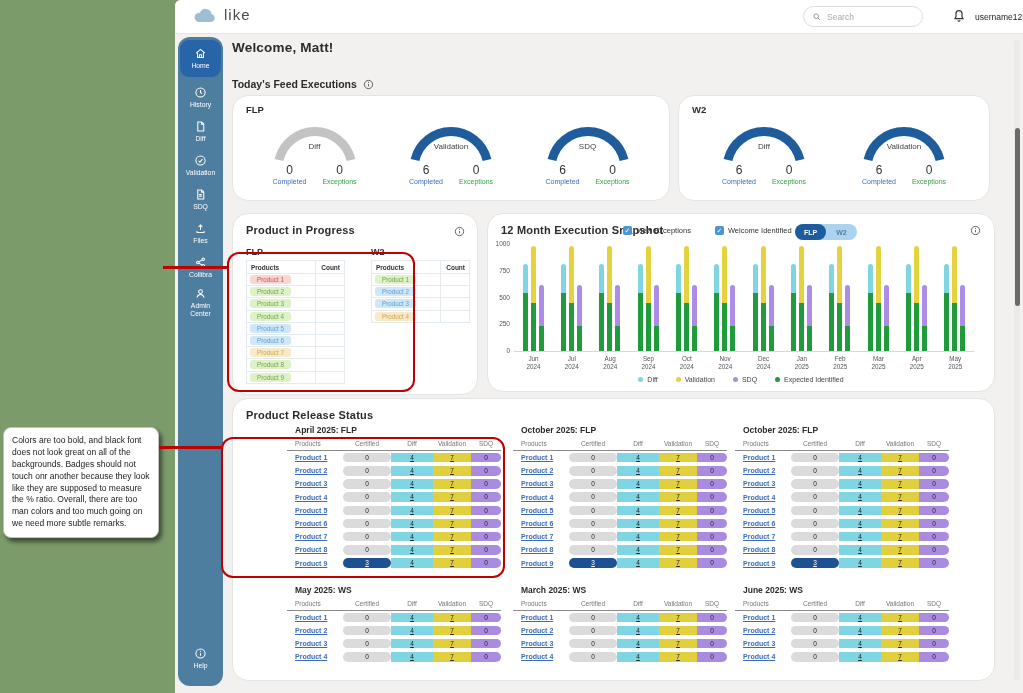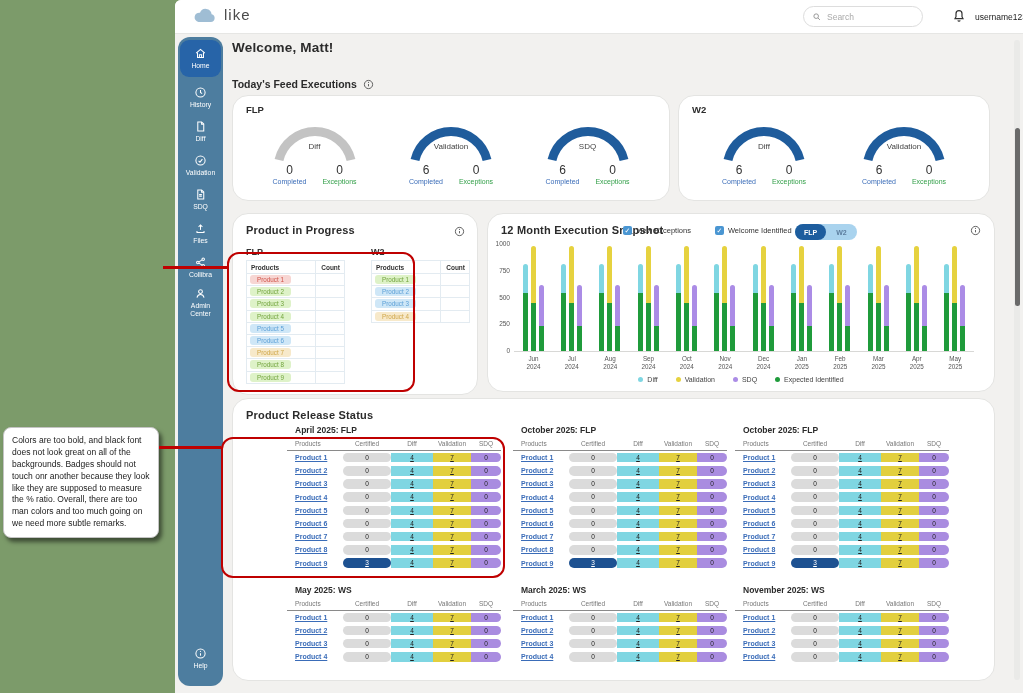--- a/index.html
+++ b/index.html
@@ -1049,21 +1049,21 @@
               <span class="rel-link">Product 4</span>
               <span class="pillbar">
                 <span class="seg seg-cert">0</span>
                 <span class="seg seg-diff"><u>4</u></span>
                 <span class="seg seg-val"><u>7</u></span>
                 <span class="seg seg-sdq">0</span>
               </span>
             </div>
           </div>
           <div class="rel-block">
-            <div class="rel-title">November 2025: WS</div>
+            <div class="rel-title">June 2025: WS</div>
             <div class="rel-head">
               <span class="rh rh-prod">Products</span>
               <span class="rh rh-cert">Certified</span>
               <span class="rh rh-diff">Diff</span>
               <span class="rh rh-val">Validation</span>
               <span class="rh rh-sdq">SDQ</span>
             </div>
             <div class="rel-row">
               <span class="rel-link">Product 1</span>
               <span class="pillbar">

